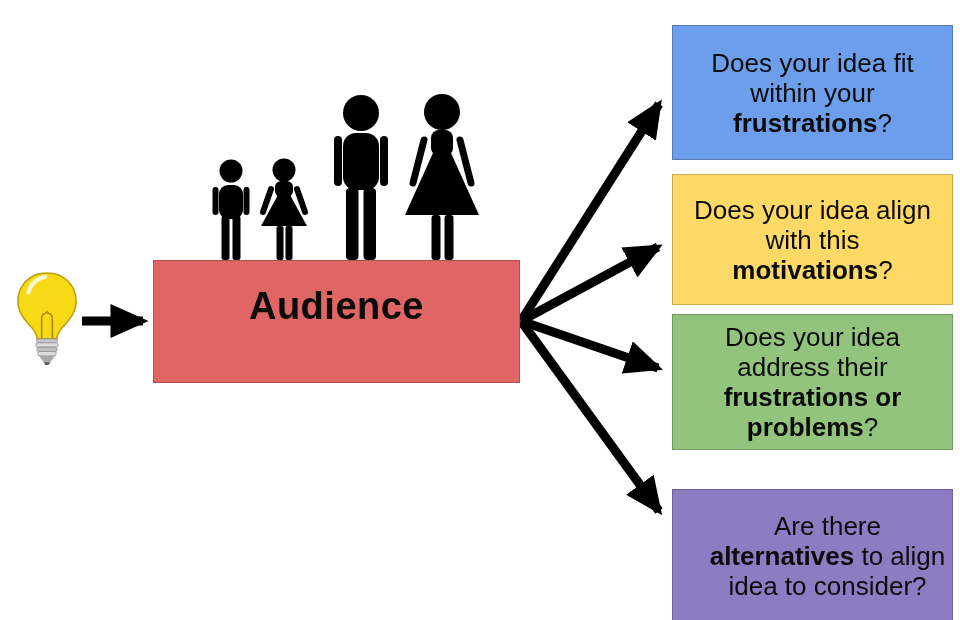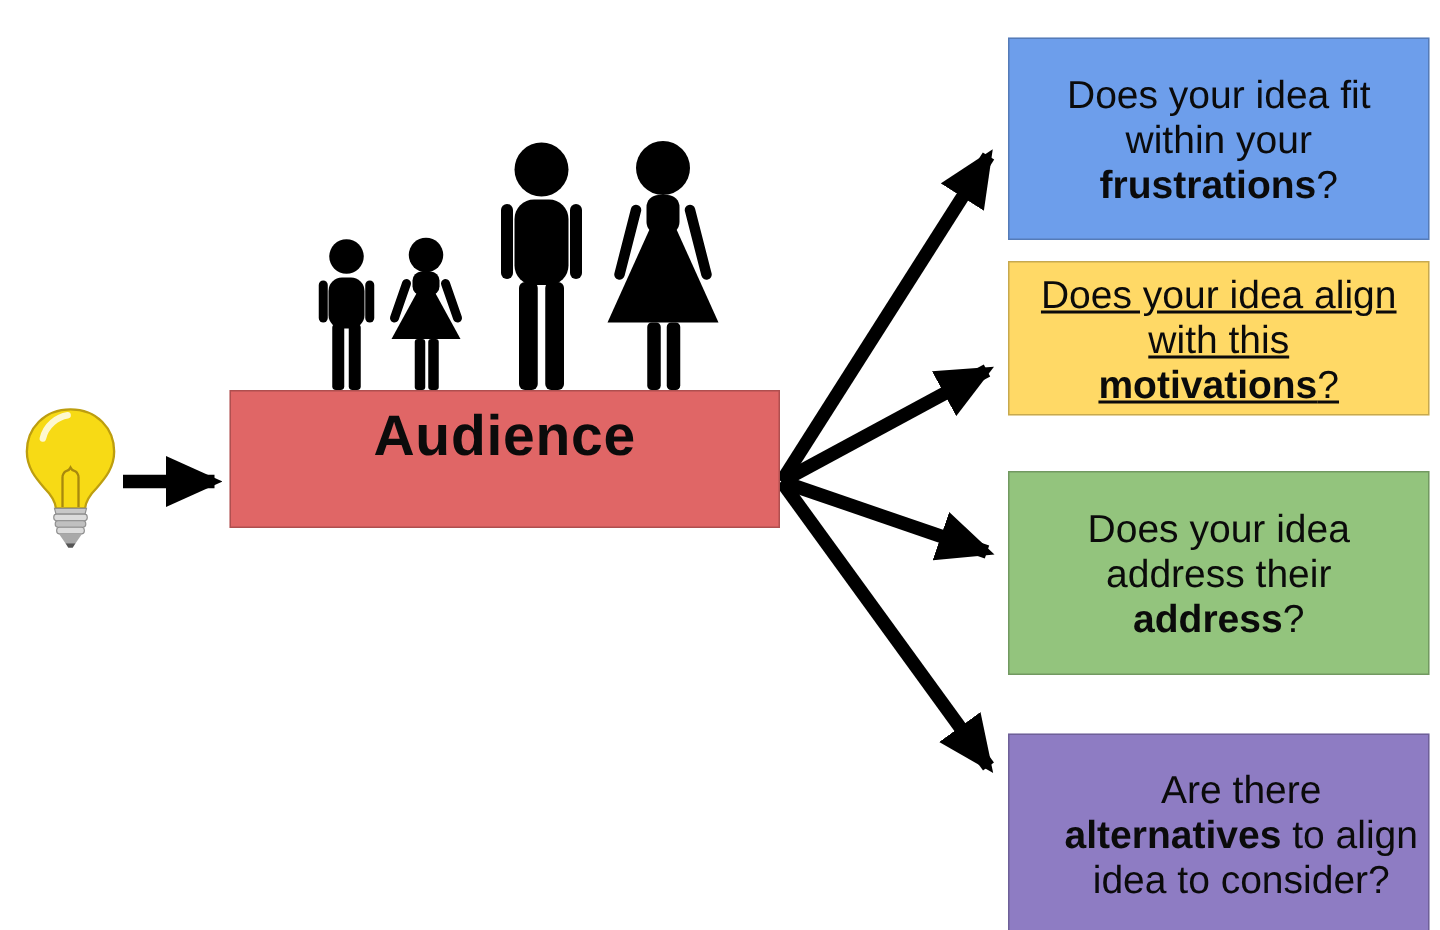--- a/index.html
+++ b/index.html
@@ -28,21 +28,21 @@
   .bulb svg { display: block; width: 100%; height: 100%; }
   .family {
     position: absolute;
     left: 205px; top: 85px;
     width: 285px; height: 175px;
   }
   .family svg { display: block; width: 100%; height: 100%; }
   .audience-box {
     position: absolute;
     left: 153px; top: 260px;
-    width: 367px; height: 92px;
+    width: 367px; height: 123px;
     box-sizing: border-box;
     border: 1px solid rgba(0,0,0,0.22);
     display: flex;
     align-items: center;
     justify-content: center;
     padding-bottom: 30px;
   }
   .audience-label {
     font-size: 38px;
     font-weight: bold;
@@ -57,21 +57,21 @@
     border: 1px solid rgba(0,0,0,0.22);
     display: flex;
     align-items: center;
     justify-content: flex-start;
     text-align: center;
     color: #0b0b0b;
     font-size: 26px;
     line-height: 30px;
   }
   .card-0 { top: 25px;  height: 135px; }
-  .card-1 { top: 174px; height: 103px; text-decoration: underline; }
+  .card-1 { top: 174px; height: 131px; }
   .card-2 { top: 314px; height: 136px; }
   .card-3 { top: 489px; height: 133px; padding-left: 30px; }
   .card-text { width: 100%; }
   .b { font-weight: bold; }
 </style>
 </head>
 <body>
 
 <div class="stage">
 
@@ -156,21 +156,22 @@
     <div class="card-text">
         <div><span>Does your idea align</span></div>
         <div><span>with this</span></div>
         <div><span class="b">motivations</span><span>?</span></div>
       </div>
   </div>
   <div class="card card-2" style="background: rgb(147, 196, 125);">
     <div class="card-text">
         <div><span>Does your idea</span></div>
         <div><span>address their</span></div>
-        <div><span class="b">address</span><span>?</span></div>
+        <div><span class="b">frustrations or</span></div>
+        <div><span class="b">problems</span><span>?</span></div>
       </div>
   </div>
   <div class="card card-3" style="background: rgb(142, 124, 195);">
     <div class="card-text">
         <div><span>Are there</span></div>
         <div><span class="b">alternatives</span><span> to align</span></div>
         <div><span>idea to consider?</span></div>
       </div>
   </div>
 

